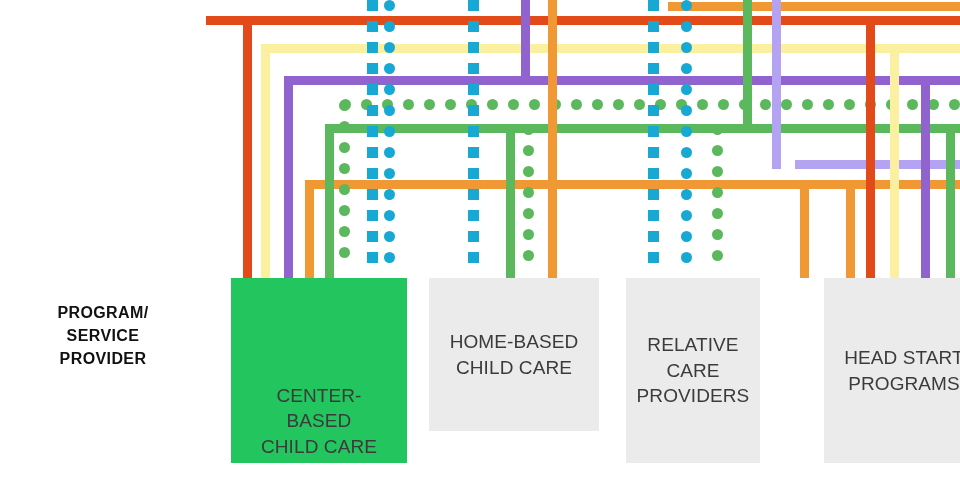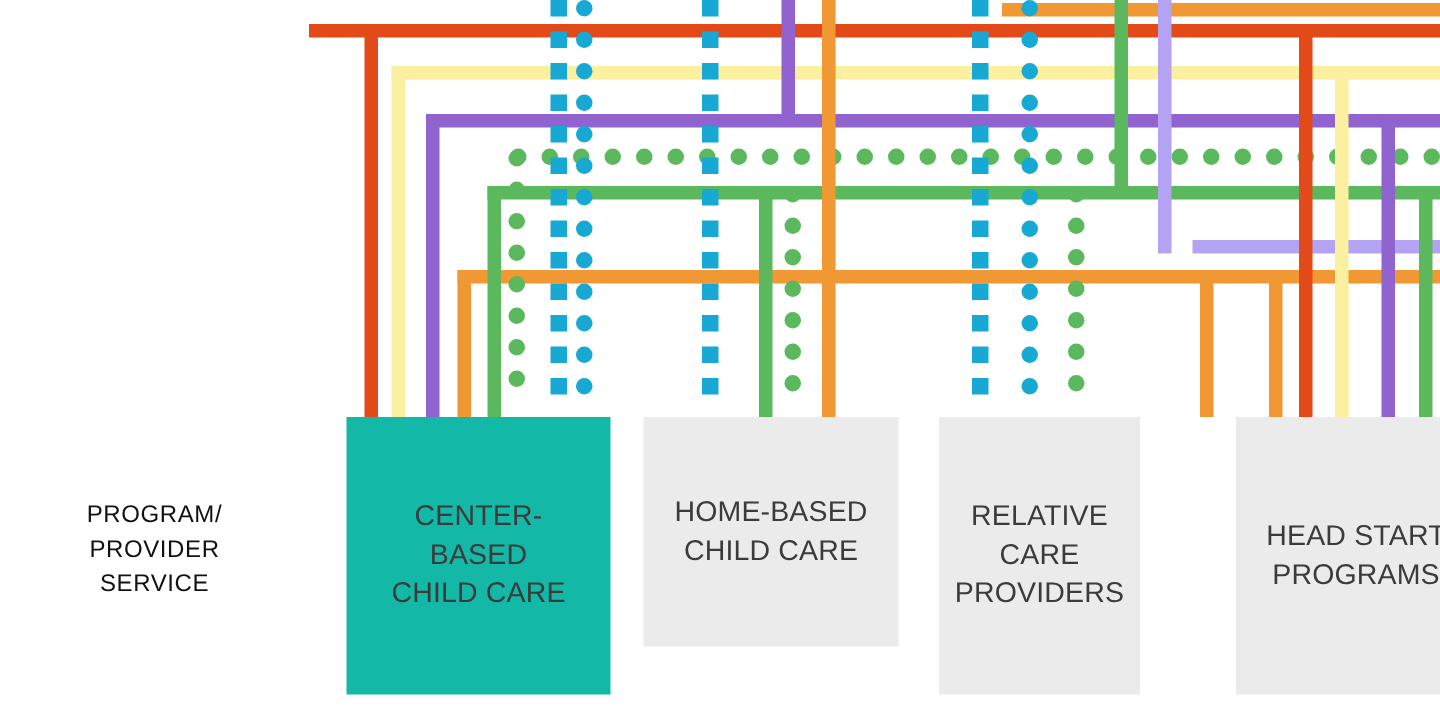--- a/index.html
+++ b/index.html
@@ -23,24 +23,24 @@
   #lines {
     position: absolute;
     left: 0;
     top: 0;
     width: 960px;
     height: 480px;
   }
   #row-label {
     position: absolute;
     left: 8px;
-    top: 332px;
+    top: 301px;
     width: 190px;
     text-align: center;
-    font-weight: normal;
+    font-weight: bold;
     font-size: 16px;
     line-height: 1.45;
     letter-spacing: 0.4px;
     color: #111111;
   }
   .node-box {
     position: absolute;
     background: #ebebeb;
     display: flex;
     align-items: center;
@@ -219,25 +219,25 @@
       <line x1="804.5" y1="180" x2="804.5" y2="278" stroke="#f09833" stroke-width="9"></line>
       <line x1="850.5" y1="180" x2="850.5" y2="278" stroke="#f09833" stroke-width="9"></line>
       <line x1="870.5" y1="16" x2="870.5" y2="278" stroke="#e24a19" stroke-width="9"></line>
       <line x1="894.5" y1="44" x2="894.5" y2="278" stroke="#faf0a0" stroke-width="9"></line>
       <line x1="925.5" y1="76" x2="925.5" y2="278" stroke="#9063ce" stroke-width="9"></line>
       <line x1="950.5" y1="124" x2="950.5" y2="278" stroke="#5cb85c" stroke-width="9"></line>
     </svg>
 
   <div id="row-label">
       <div>PROGRAM/</div>
+      <div>SERVICE</div>
       <div>PROVIDER</div>
-      <div>SERVICE</div>
     </div>
 
-  <div class="node-box" style="left: 231px; top: 278px; width: 176px; height: 185px; background: #14b8a6;">
+  <div class="node-box" style="left: 231px; top: 278px; width: 176px; height: 185px; background: #22c55e; align-items: flex-end;">
     <span class="node-label">CENTER-
 BASED
 CHILD CARE</span>
   </div>
   <div class="node-box" style="left: 429px; top: 278px; width: 170px; height: 153px; background: rgb(235, 235, 235);">
     <span class="node-label">HOME-BASED
 CHILD CARE</span>
   </div>
   <div class="node-box" style="left: 626px; top: 278px; width: 134px; height: 185px; background: rgb(235, 235, 235);">
     <span class="node-label">RELATIVE

